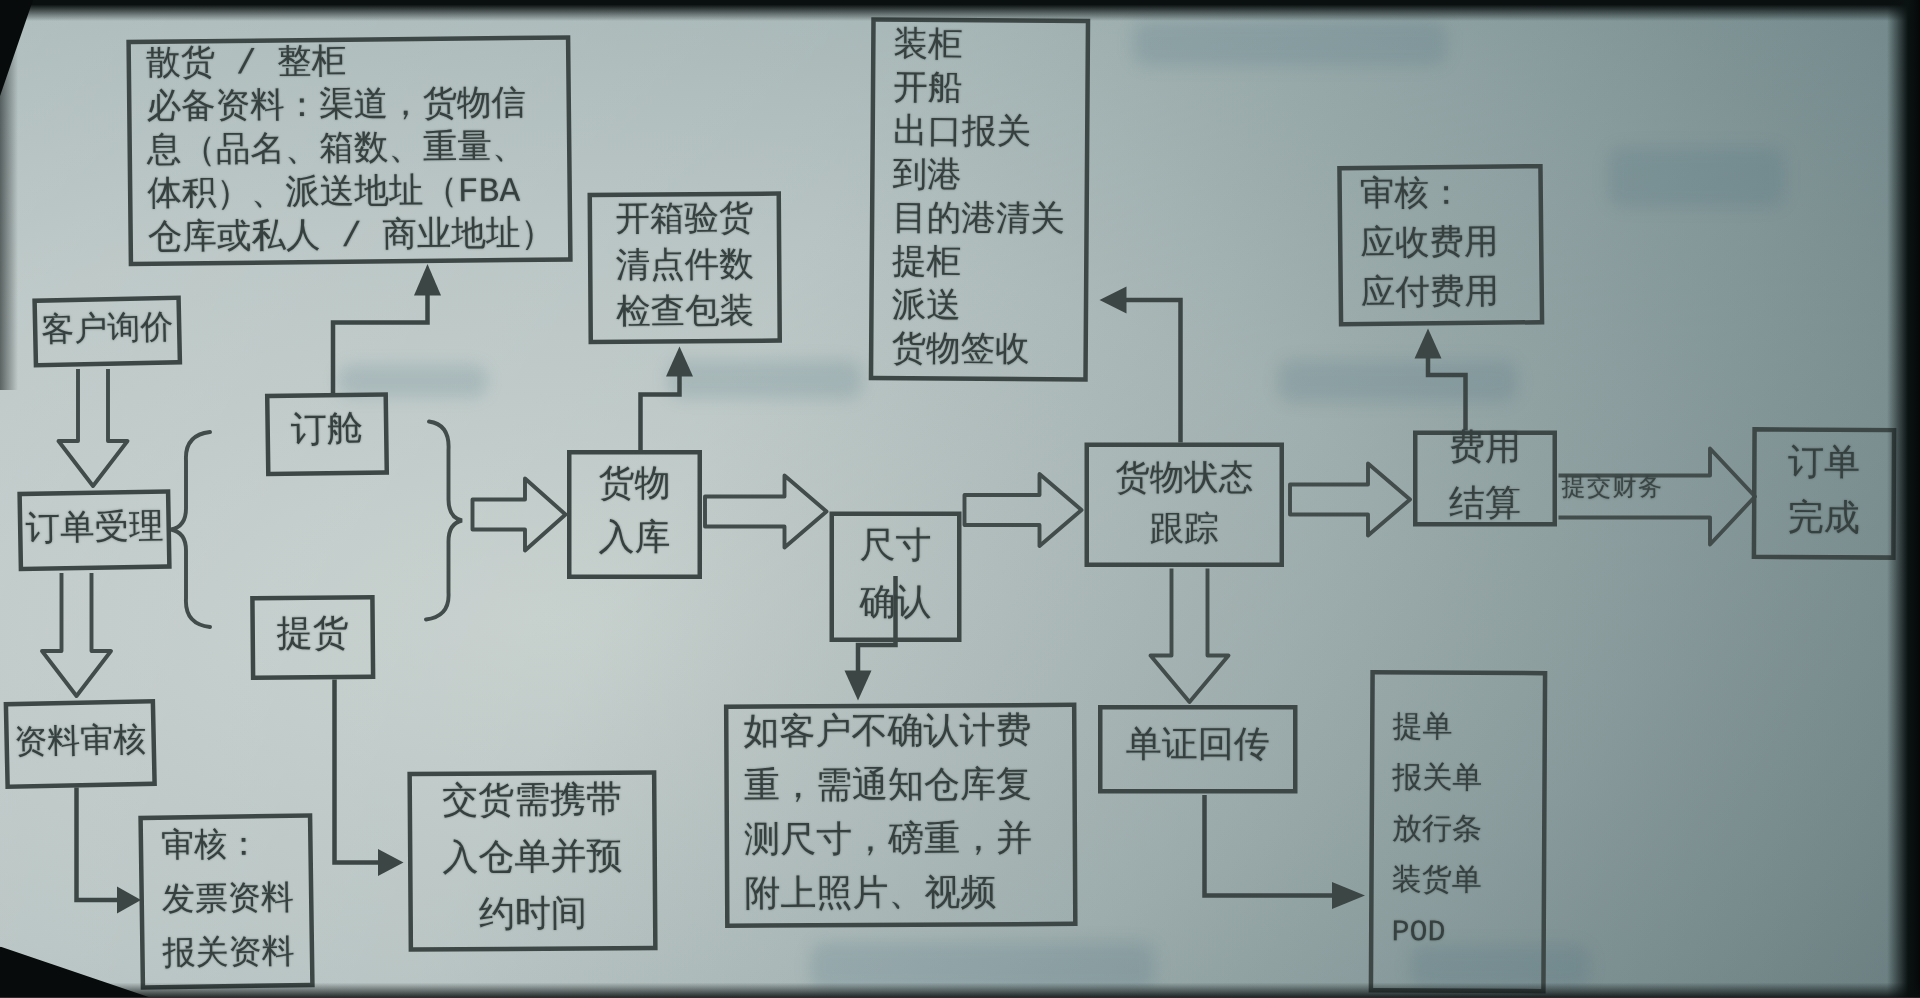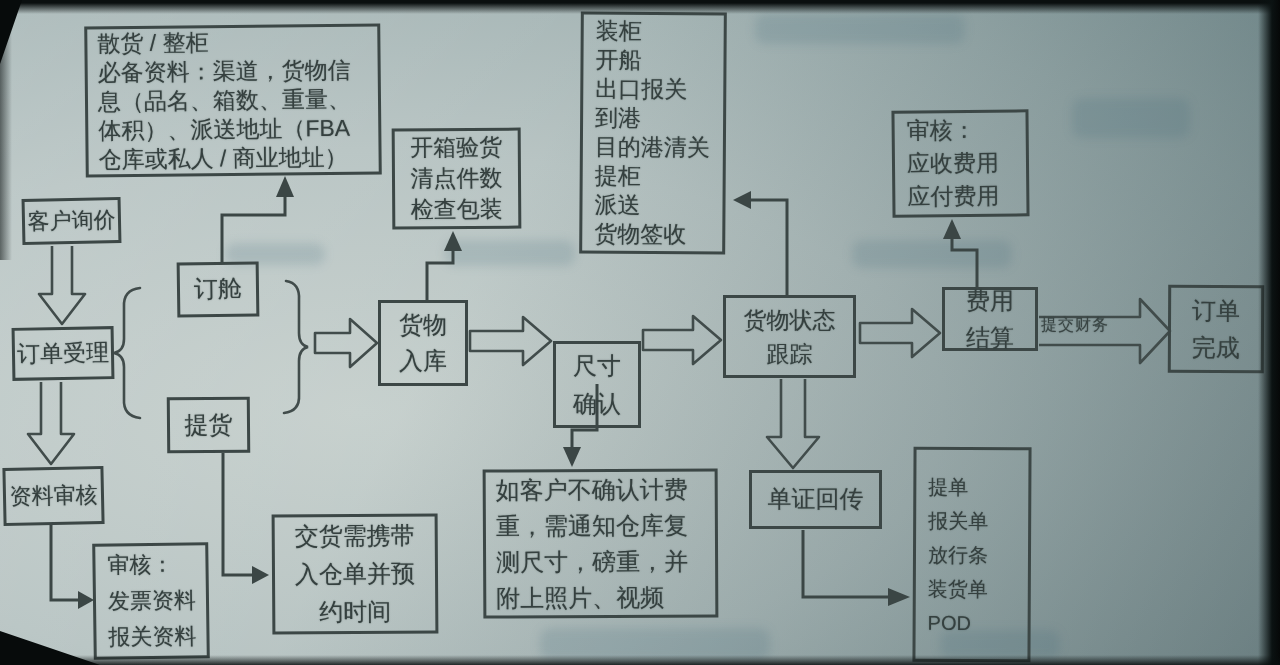--- a/index.html
+++ b/index.html
@@ -1,18 +1,18 @@
 <!DOCTYPE html>
 <html><head>
 <meta charset="utf-8">
 <style>
   html,body{margin:0;padding:0;background:#000;}
   .canvas{
     position:relative;width:1280px;height:665px;overflow:hidden;
-    font-family:Liberation Sans, sans-serif;
+    font-family:Liberation Mono, monospace;
     background:
       linear-gradient(118deg, rgba(255,255,255,.16) 0%, rgba(255,255,255,.05) 38%, rgba(15,45,52,.22) 78%, rgba(10,35,42,.34) 100%),
       radial-gradient(ellipse at 28% 62%, #c4cecb 0%, #b4c1c0 45%, #9fb0b0 78%, #8ea2a3 100%);
     color:#35403f;
   }
   
   .vig{position:absolute;pointer-events:none;}
   .vig-top{left:0;top:0;width:100%;height:14px;background:linear-gradient(to bottom,#0a0f0f 0%,#0a0f0f 3px,rgba(10,15,15,0) 100%);}
   .vig-right{right:0;top:0;width:22px;height:100%;background:linear-gradient(to left,#060808 0%,#0b1212 8px,rgba(10,18,18,0) 100%);}
   .vig-bottom{left:0;bottom:0;width:100%;height:10px;background:linear-gradient(to top,rgba(8,14,14,.85) 0%,rgba(8,14,14,0) 100%);}
@@ -38,21 +38,21 @@
   .n-invrev{left:93px;top:543px;width:116px;height:116px;font-size:22px;line-height:36px;padding-left:12px;transform:rotate(-.8deg);}
   .n-booking{left:177px;top:262px;width:82px;height:55px;font-size:24px;transform:rotate(-.8deg);}
   .n-pickup{left:167px;top:397px;width:83px;height:56px;font-size:24px;transform:rotate(-.5deg);}
   .n-delivery{left:272px;top:514px;width:166px;height:120px;font-size:24px;line-height:38px;transform:rotate(-.4deg);}
   .n-inspect{left:392px;top:128px;width:129px;height:101px;font-size:23px;line-height:31px;transform:rotate(-.4deg);}
   .n-wh{left:378px;top:300px;width:90px;height:86px;font-size:24px;line-height:36px;}
   .n-dim{left:553px;top:297px;width:88px;height:87px;font-size:24px;line-height:38px;margin-top:44px;}
   .n-remeasure{left:483px;top:469px;width:235px;height:149px;font-size:24px;line-height:36px;padding-left:10px;transform:rotate(-.3deg);}
   .n-stages{left:580px;top:12px;width:146px;height:242px;font-size:23px;line-height:29px;padding-left:12px;transform:rotate(.4deg);}
   .n-track{left:723px;top:295px;width:133px;height:83px;font-size:23px;line-height:34px;}
-  .n-docret{left:732px;top:470px;width:133px;height:59px;font-size:24px;margin-left:17px;}
+  .n-docret{left:732px;top:470px;width:133px;height:59px;font-size:24px;}
   .n-feerev{left:892px;top:110px;width:137px;height:107px;font-size:23px;line-height:33px;padding-left:12px;transform:rotate(-.6deg);}
   .n-feeset{left:942px;top:287px;width:96px;height:64px;font-size:24px;line-height:37px;}
   .n-done{left:1168px;top:285px;width:96px;height:88px;font-size:24px;line-height:37px;transform:rotate(.3deg);}
   .n-docs{left:913px;top:447px;width:118px;height:215px;font-size:20px;line-height:34px;padding-left:12px;transform:rotate(.3deg);}
   
   svg.edges{position:absolute;left:0;top:0;width:1280px;height:665px;}
   .solid{fill:none;stroke:#3b4645;stroke-width:3;}
   .head{fill:#3b4645;stroke:none;}
   .hollow{fill:none;stroke:#414c4b;stroke-width:2.6;stroke-linejoin:round;}
   .brace{fill:none;stroke:#414c4b;stroke-width:2.6;stroke-linecap:round;}

